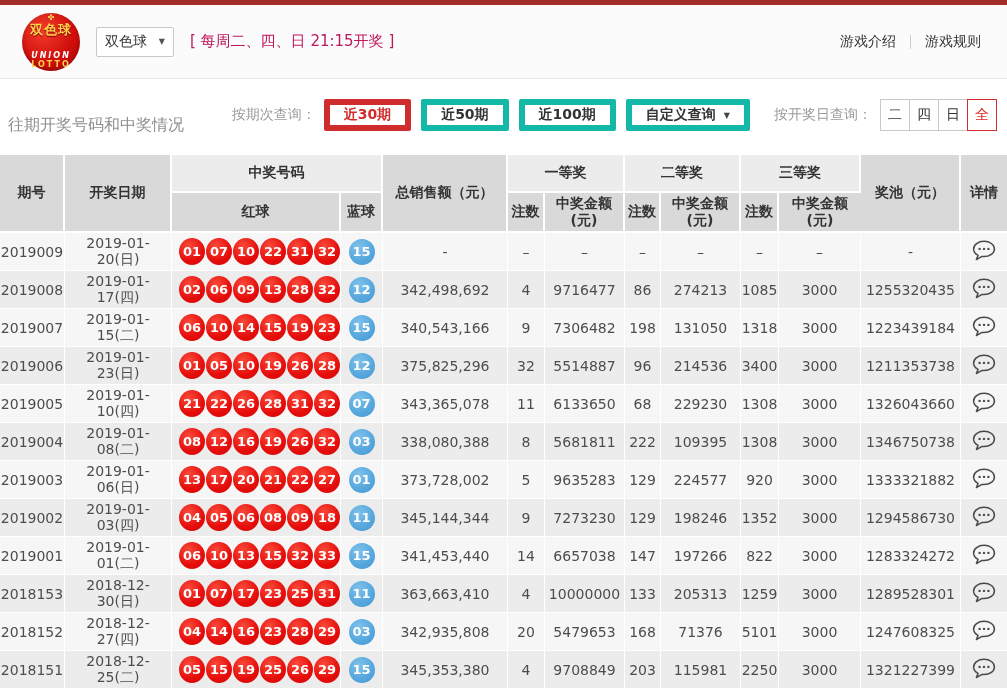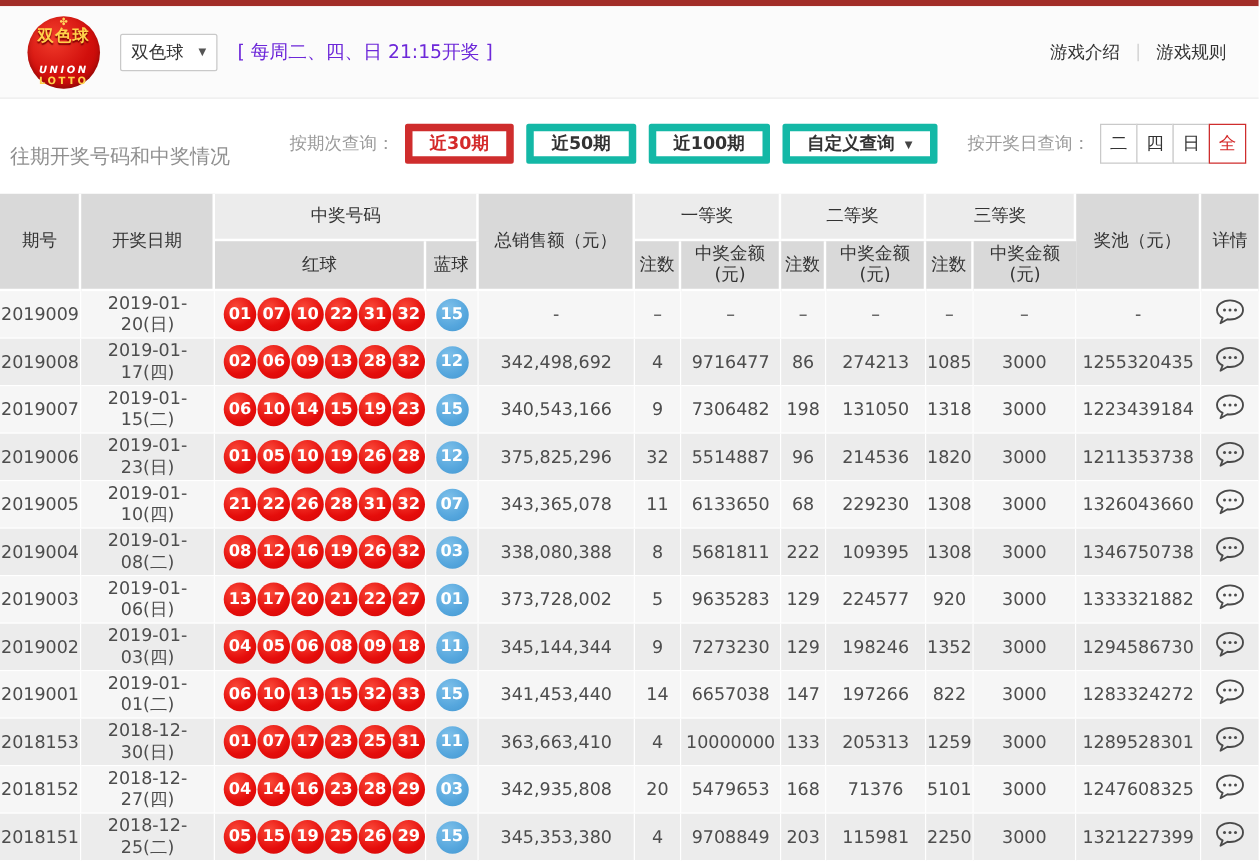--- a/index.html
+++ b/index.html
@@ -16,21 +16,21 @@
     box-shadow:inset 0 -2px 4px rgba(0,0,0,.25);
     display:flex; flex-direction:column; align-items:center; justify-content:center; line-height:1; }
   .logo-knot { color:#ffd75e; font-size:8px; margin-bottom:1px; }
   .logo-cn { color:#ffd24a; font-weight:bold; font-size:13px; text-shadow:0 1px 1px #7a0000; letter-spacing:1px;}
   .logo-en1 { color:#fff; font-weight:bold; font-style:italic; font-size:8px; letter-spacing:2px; margin-top:16px;}
   .logo-en2 { color:#ffd24a; font-weight:bold; font-size:8px; letter-spacing:2px; margin-top:1px;}
   .game-select { margin-left:16px; width:78px; height:30px; background:#fff; border:1px solid #c9c9c9;
     border-radius:2px; display:flex; align-items:center; justify-content:space-between;
     padding:0 8px; font-size:14px; color:#333; cursor:pointer; }
   .game-select .caret { font-size:8px; color:#555; }
-  .schedule { margin-left:16px; font-size:15px; color:#6d28d9; }
+  .schedule { margin-left:16px; font-size:15px; color:#be185d; }
   .top-links { margin-left:auto; margin-right:26px; display:flex; align-items:center; font-size:14px; color:#333; }
   .top-links a { color:#333; text-decoration:none; cursor:pointer;text-align:right; }
   .top-links .sep { width:1px; height:14px; background:#ccc; margin:0 14px; }
 
   
   .filterbar { height:56px; margin-top:8px; display:flex; align-items:center; padding:0 8px 0 8px; background:#fff; }
   .filter-title { font-size:16px; color:#8f8f8f;margin-top:20px; }
   .filter-controls { margin-left:auto; display:flex; align-items:center; }
   .filter-label { font-size:14px; color:#9a9a9a; margin-right:8px; }
   .day-label { margin-left:14px; }
@@ -41,21 +41,21 @@
   .pbtn .caret2 { font-size:8px; color:#444; margin-left:8px; }
   .day-group { display:flex; margin-right:2px; }
   .dbtn { width:30px; height:32px; background:#fff; border:1px solid #c9c9c9; margin-left:-1px;
     font-size:14px; color:#333; cursor:pointer; font-family:inherit; position:relative; }
   .dbtn:first-child { margin-left:0; }
   .dbtn.active { border-color:#cf2d2d; color:#d42a2a; z-index:2; }
 
   
   .table-wrap { margin-top:12px; }
   table { width:1007px; border-collapse:separate; border-spacing:0; table-layout:fixed; }
-  thead th { background:#d9d9d9; font-weight:normal; font-size:14px; color:#333;
+  thead th { background:#d9d9d9; font-weight:bold; font-size:14px; color:#333;
     border-right:2px solid #fff; border-bottom:2px solid #fff; text-align:center; vertical-align:middle; }
   thead th.group { background:#ececec; }
   thead th:last-child { border-right:none; }
   thead tr.h1 th { height:38px; }
   thead tr.h2 th { height:40px; }
   thead .two-line { line-height:1.25; }
   tbody td { height:38px; font-size:14px; color:#4d4d4d; text-align:center; vertical-align:middle;
     border-right:1px solid #fff; border-bottom:1px solid #fff; }
   tbody td:last-child { border-right:none; }
   tbody tr:nth-child(odd) td { background:#f6f6f6; }
@@ -254,21 +254,21 @@
               <span class="ball red">26</span>
               <span class="ball red">28</span>
             </div>
           </td>
           <td><span class="ball blue">12</span></td>
           <td>375,825,296</td>
           <td>32</td>
           <td>5514887</td>
           <td>96</td>
           <td>214536</td>
-          <td>1820</td>
+          <td>3400</td>
           <td>3000</td>
           <td>1211353738</td>
           <td><span class="detail-icon"><svg width="24" height="21" viewBox="0 0 24 21">
                 <path d="M12 1.3 C6.1 1.3 1.6 4.7 1.6 8.9 c0 2.7 1.8 5 4.5 6.4 l-1.7 4.3 5.6-3.2 c.6.1 1.3.2 2 .2 5.9 0 10.4-3.4 10.4-7.7 S17.9 1.3 12 1.3 Z" fill="none" stroke="#4a4a4a" stroke-width="1.5" stroke-linejoin="round"></path>
                 <circle cx="7.6" cy="8.9" r="1.2" fill="#4a4a4a"></circle>
                 <circle cx="12" cy="8.9" r="1.2" fill="#4a4a4a"></circle>
                 <circle cx="16.4" cy="8.9" r="1.2" fill="#4a4a4a"></circle>
               </svg></span></td>
         </tr>
         <tr>

